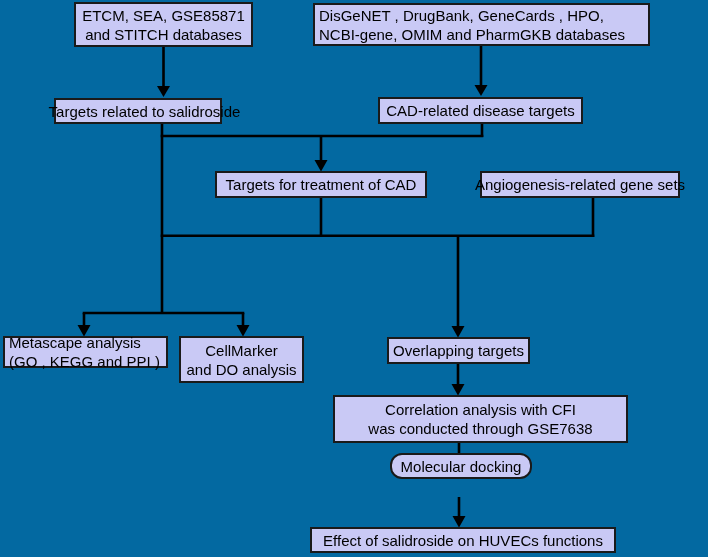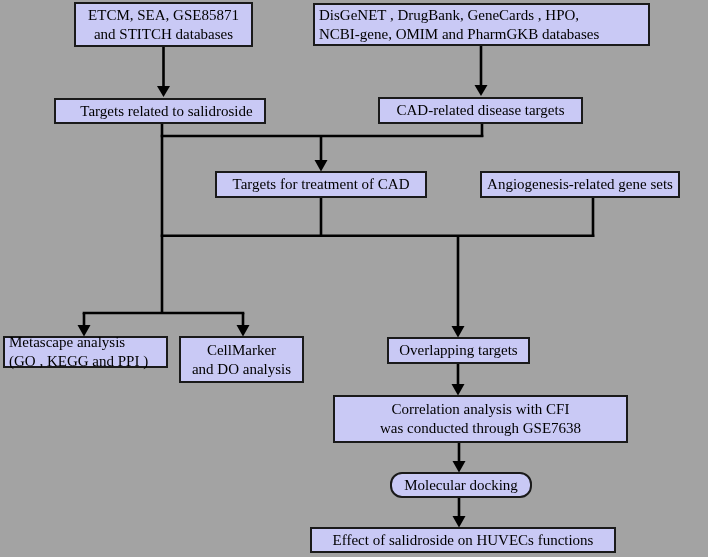--- a/index.html
+++ b/index.html
@@ -4,22 +4,22 @@
 <style>
   html, body {
     margin: 0;
     padding: 0;
     background: #ffffff;
   }
   .canvas {
     position: relative;
     width: 708px;
     height: 557px;
-    background: #a3a3a3;
-    font-family: Liberation Serif, serif;
+    background: #0369a1;
+    font-family: Liberation Sans, sans-serif;
     overflow: hidden;
   }
   .connectors {
     position: absolute;
     left: 0;
     top: 0;
   }
   .connectors line {
     stroke: #000000;
     stroke-width: 2.6;
@@ -112,21 +112,21 @@
   <div class="node" style="left:74px; top:2px; width:179px; height:45px;">
     <span>ETCM, SEA, GSE85871</span>
     <span>and STITCH databases</span>
   </div>
 
   <div class="node left-align" style="left:313px; top:3px; width:337px; height:43px;">
     <span>DisGeNET , DrugBank, GeneCards , HPO,</span>
     <span>NCBI-gene, OMIM and PharmGKB databases</span>
   </div>
 
-  <div class="node" style="left:54px; top:98px; width:212px; height:26px;padding-left:13px;">
+  <div class="node" style="left:54px; top:98px; width:168px; height:26px;padding-left:13px;">
     <span>Targets related to salidroside</span>
   </div>
 
   <div class="node" style="left:378px; top:97px; width:205px; height:27px;">
     <span>CAD-related disease targets</span>
   </div>
 
   <div class="node" style="left:215px; top:171px; width:212px; height:27px;text-align:right;">
     <span>Targets for treatment of CAD</span>
   </div>
@@ -147,21 +147,21 @@
 
   <div class="node" style="left:387px; top:337px; width:143px; height:27px;">
     <span>Overlapping targets</span>
   </div>
 
   <div class="node" style="left:333px; top:395px; width:295px; height:48px;">
     <span>Correlation analysis with CFI</span>
     <span>was conducted through GSE7638</span>
   </div>
 
-  <div class="node" style="left:390px; top:472px; width:142px; height:26px;border-radius:12px;">
+  <div class="node" style="left:390px; top:453px; width:142px; height:26px;border-radius:12px;">
     <span>Molecular docking</span>
   </div>
 
   <div class="node" style="left:310px; top:527px; width:306px; height:26px;">
     <span>Effect of salidroside on HUVECs functions</span>
   </div>
 
 </div>
 
 </body></html>

